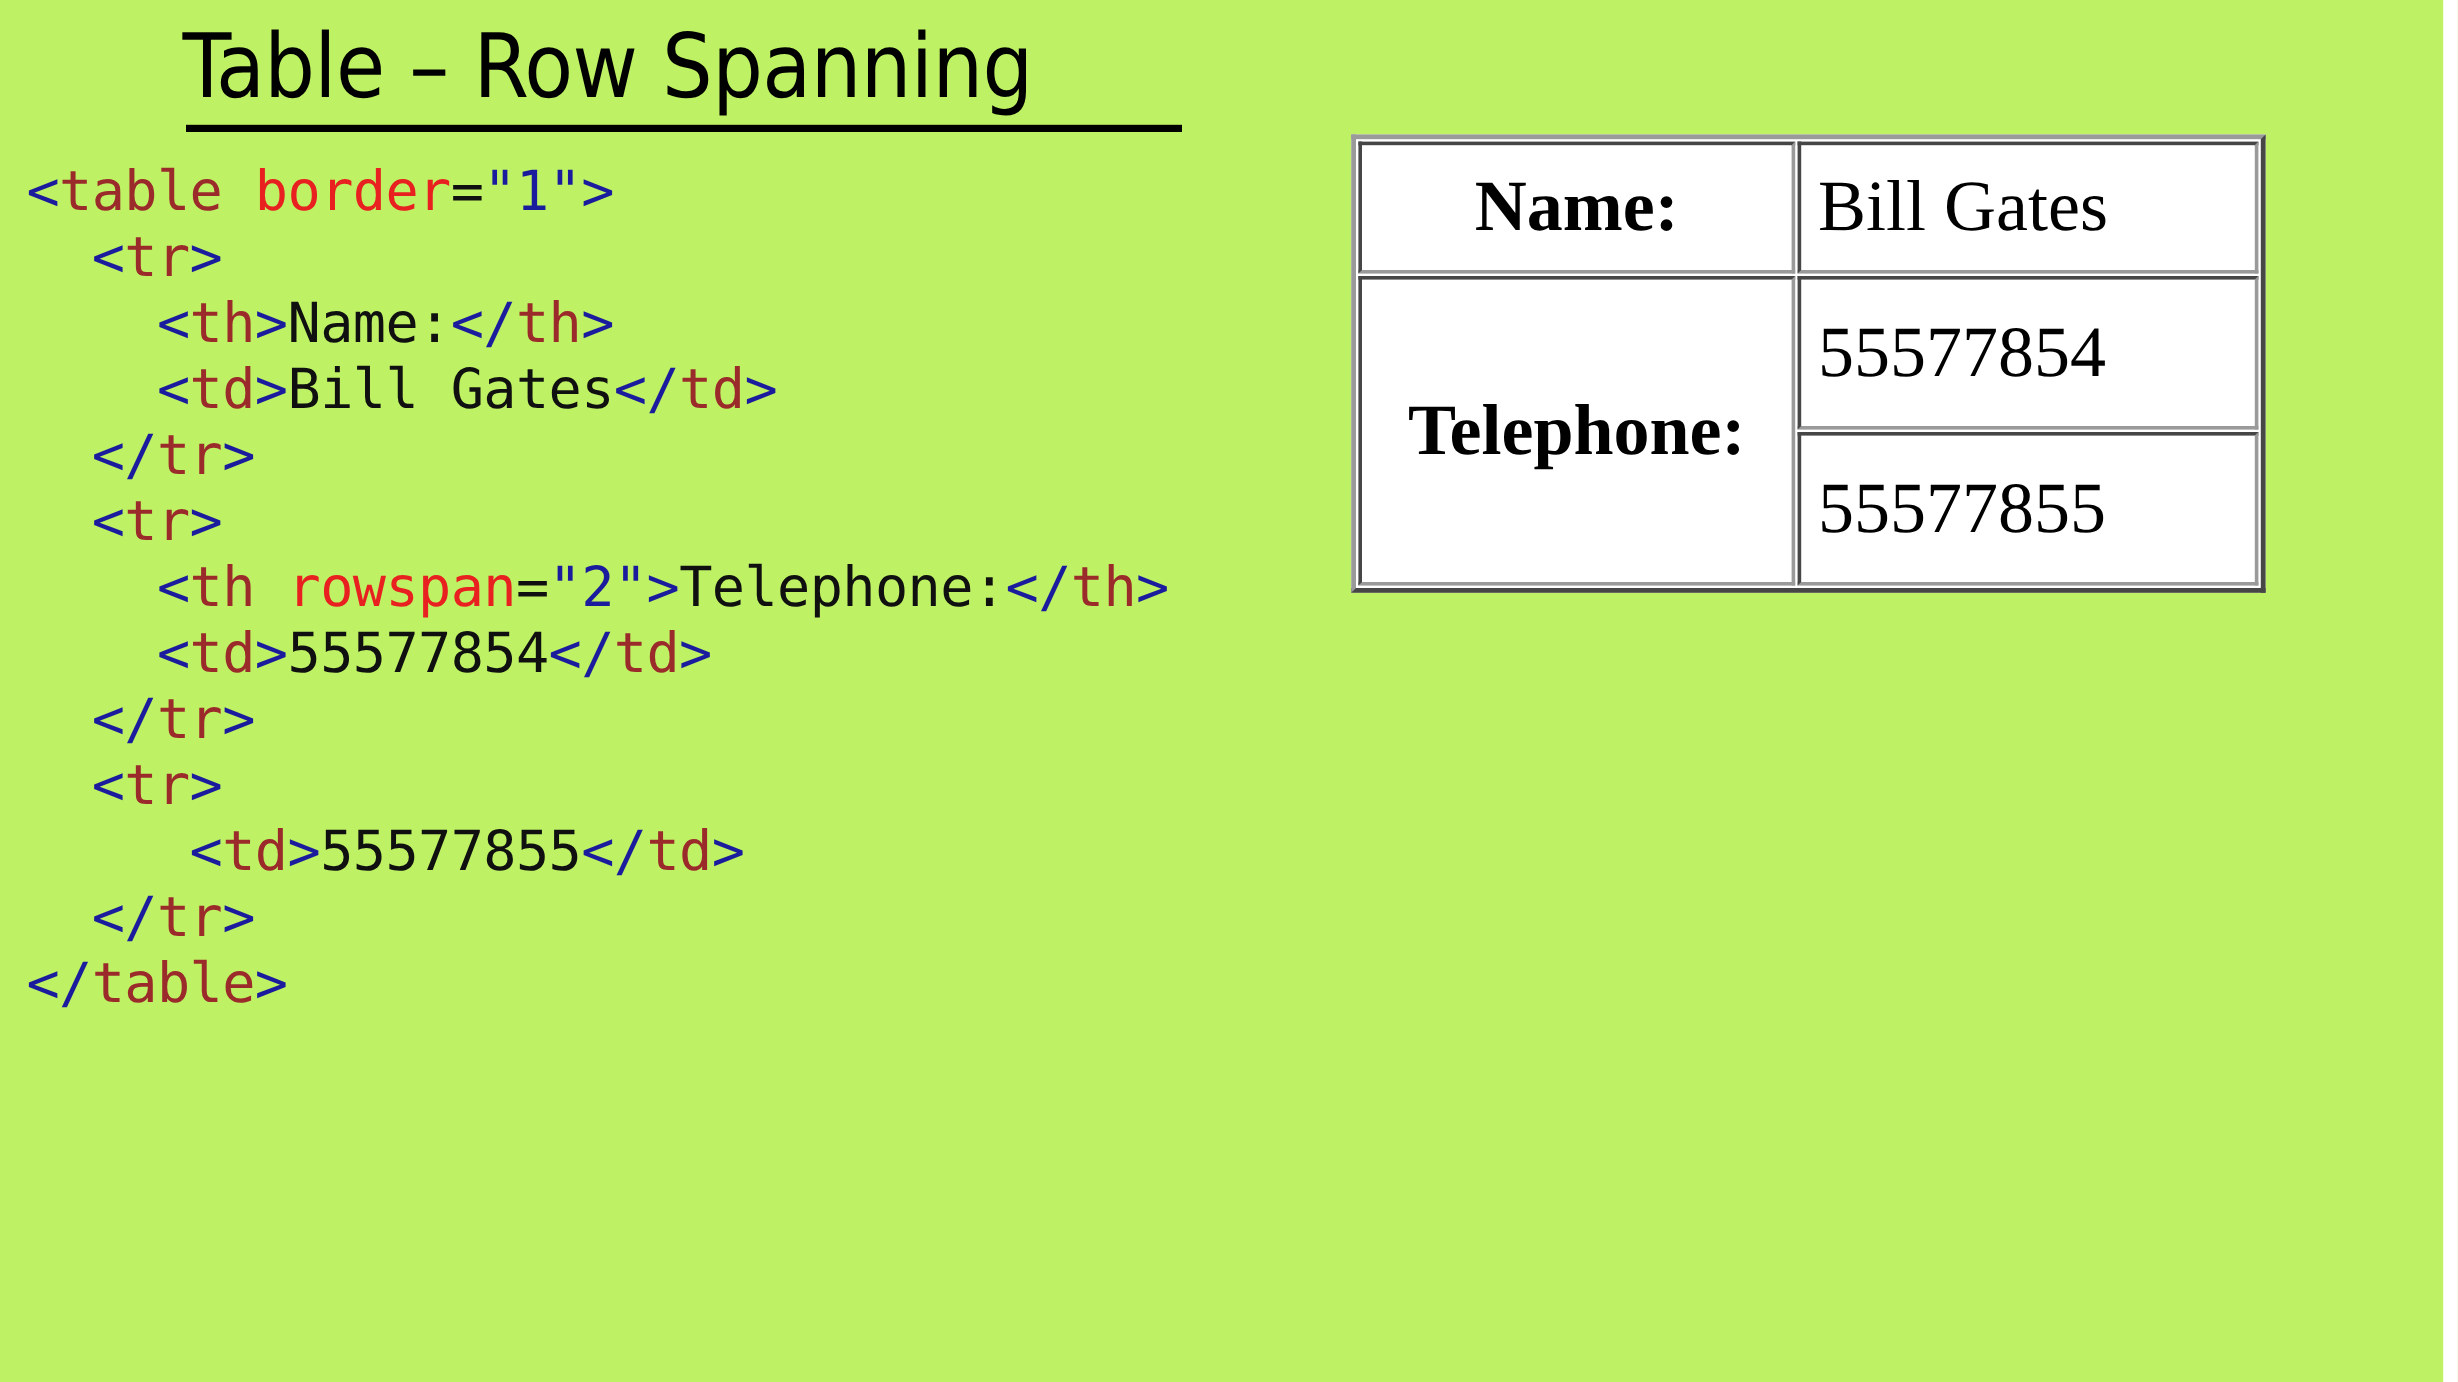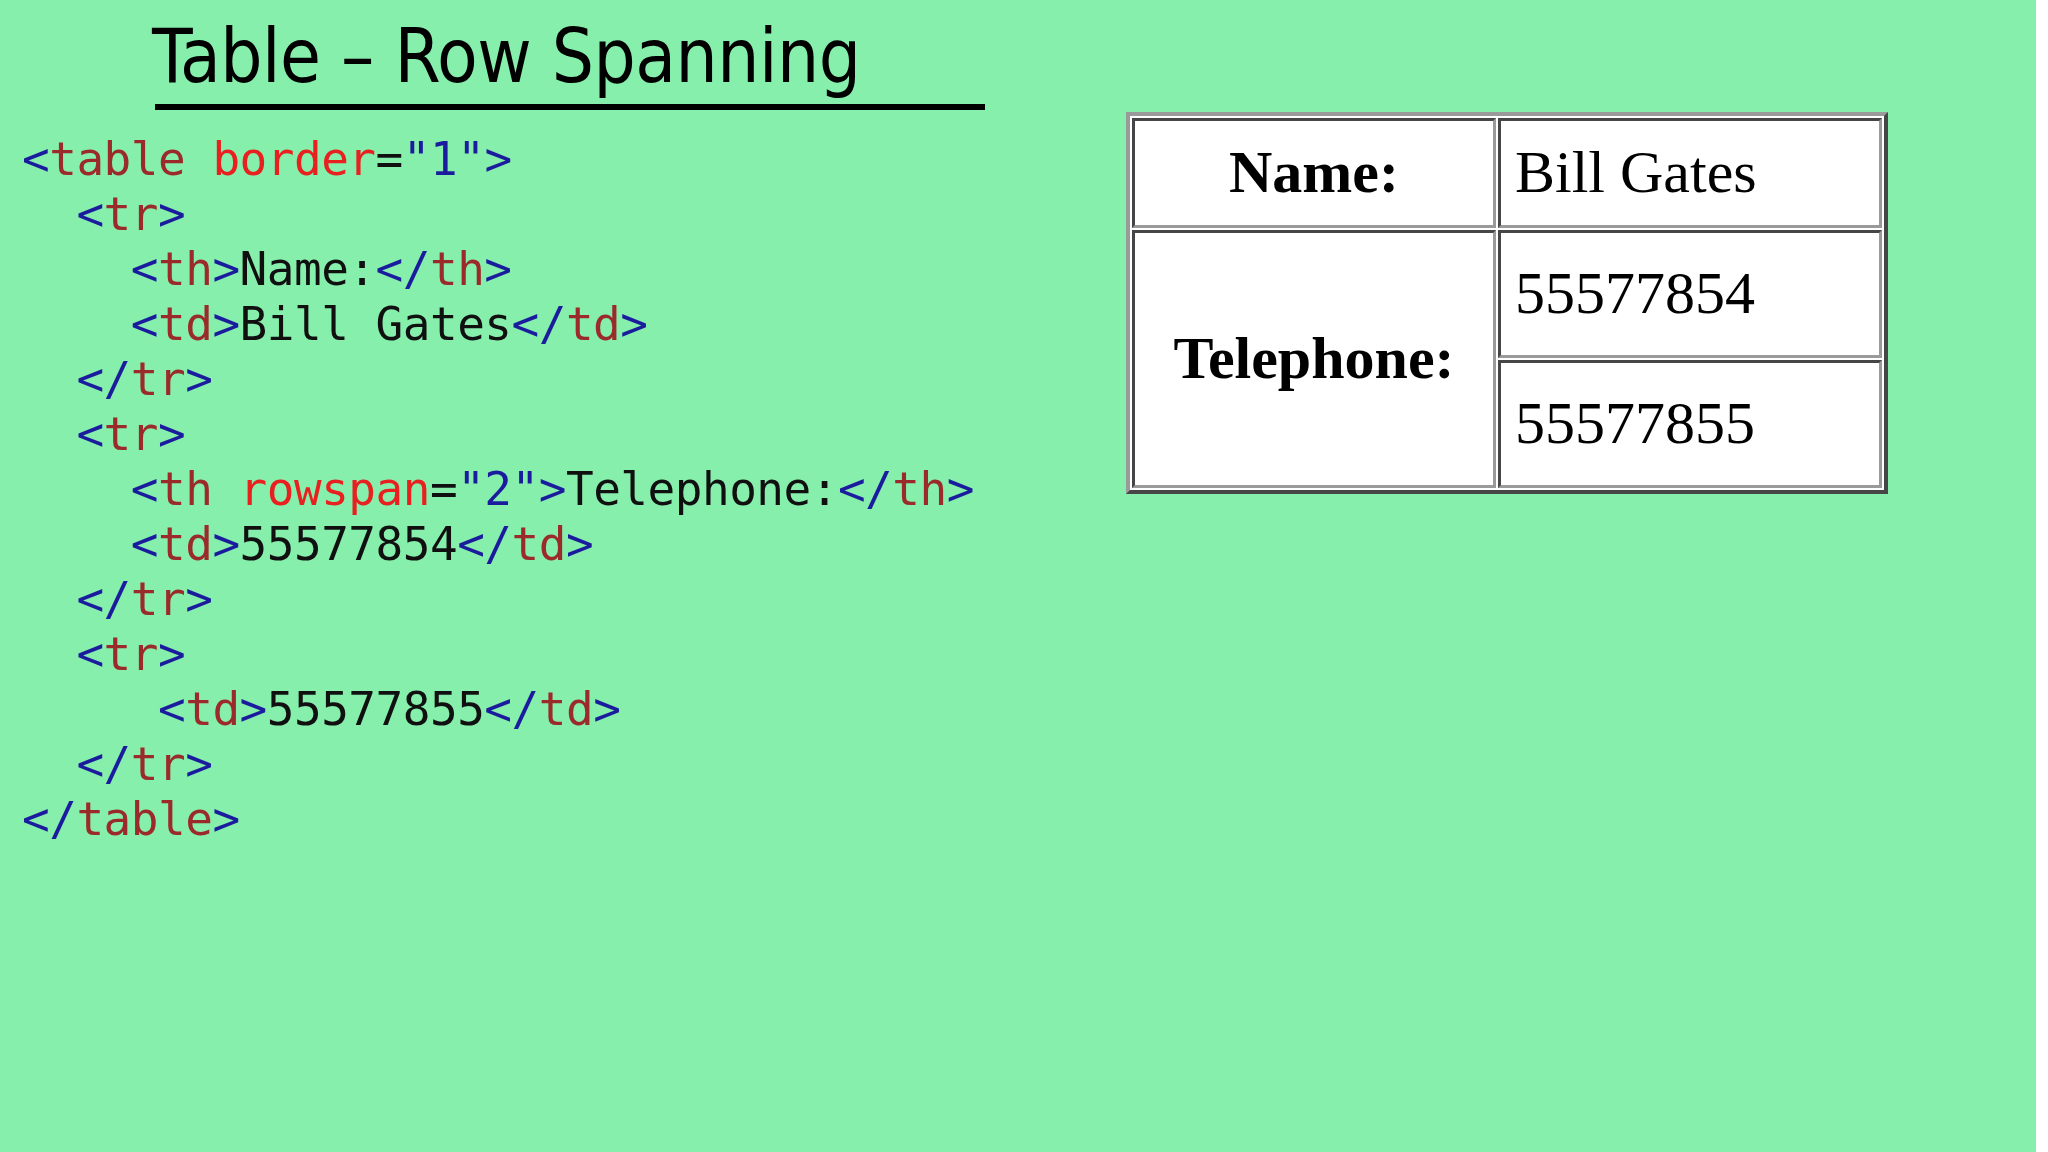--- a/index.html
+++ b/index.html
@@ -5,21 +5,21 @@
 <style>
   html, body {
     margin: 0;
     padding: 0;
     background: #ffffff;
   }
   #screen {
     position: relative;
     width: 2036px;
     height: 1152px;
-    background: #86efac;
+    background: #bef264;
     overflow: hidden;
     font-family: "Liberation Sans", sans-serif;
   }
 
   
   #slide-title {
     position: absolute;
     left: 152px;
     top: 18px;
     font-family: "DejaVu Sans Condensed", "Liberation Sans", sans-serif;

